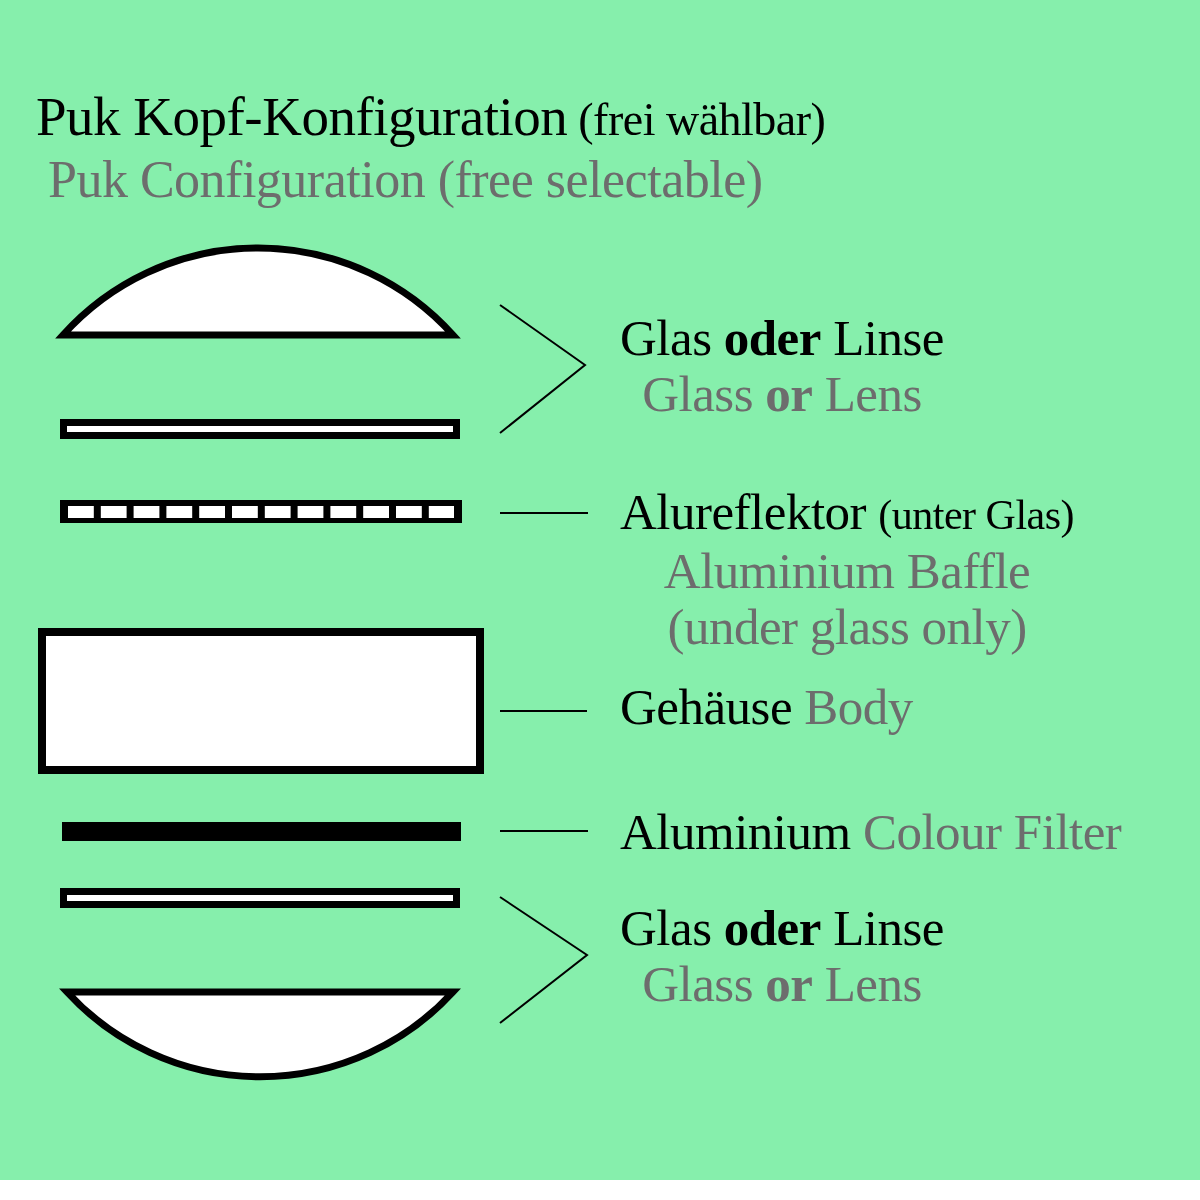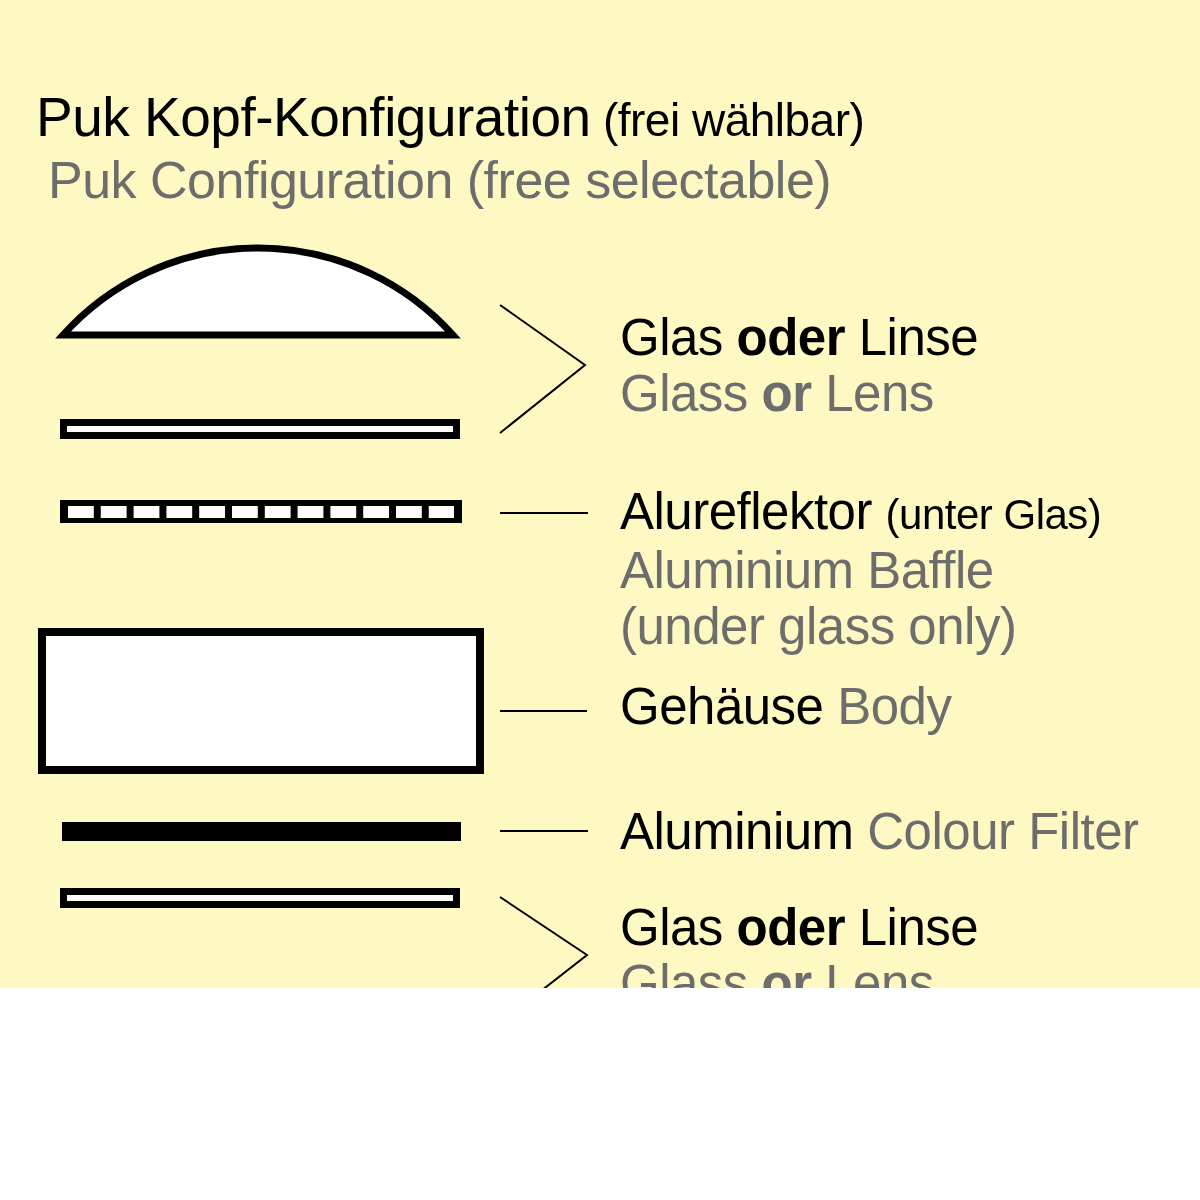--- a/index.html
+++ b/index.html
@@ -3,24 +3,24 @@
 <meta charset="utf-8">
 <style>
   html, body {
     margin: 0;
     padding: 0;
     background: #ffffff;
   }
   .canvas {
     position: relative;
     width: 1200px;
-    height: 988px;
-    background: #fef9c3;
+    height: 1180px;
+    background: #86efac;
     overflow: hidden;
-    font-family: Liberation Sans, sans-serif;
+    font-family: Liberation Serif, serif;
     color: #000000;
   }
   
   .header {
     position: absolute;
     left: 36px;
     top: 86px;
   }
   .title-de {
     font-size: 55px;
@@ -72,20 +72,21 @@
     stroke-width: 2;
   }
   
   .label {
     position: absolute;
     left: 620px;
     font-size: 51px;
     line-height: 56px;
     letter-spacing: -0.5px;
     white-space: nowrap;
+    text-align: center;
   }
   .label .de { color: #000000; }
   .label .en { color: #6d6d6d; }
   .label b { font-weight: 700; }
   .label .note { font-size: 42px; }
 </style>
 </head>
 <body>
 
 <div class="canvas">

